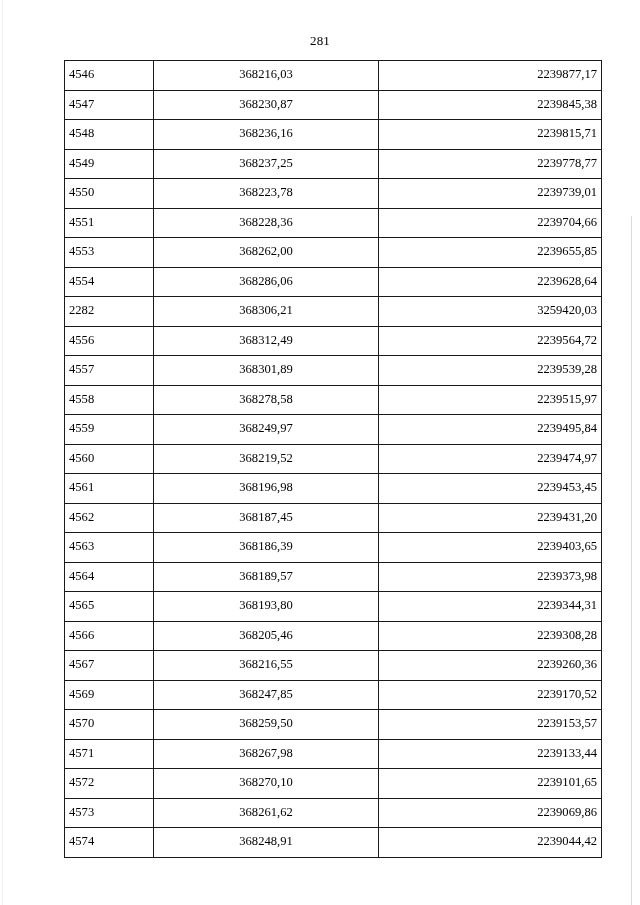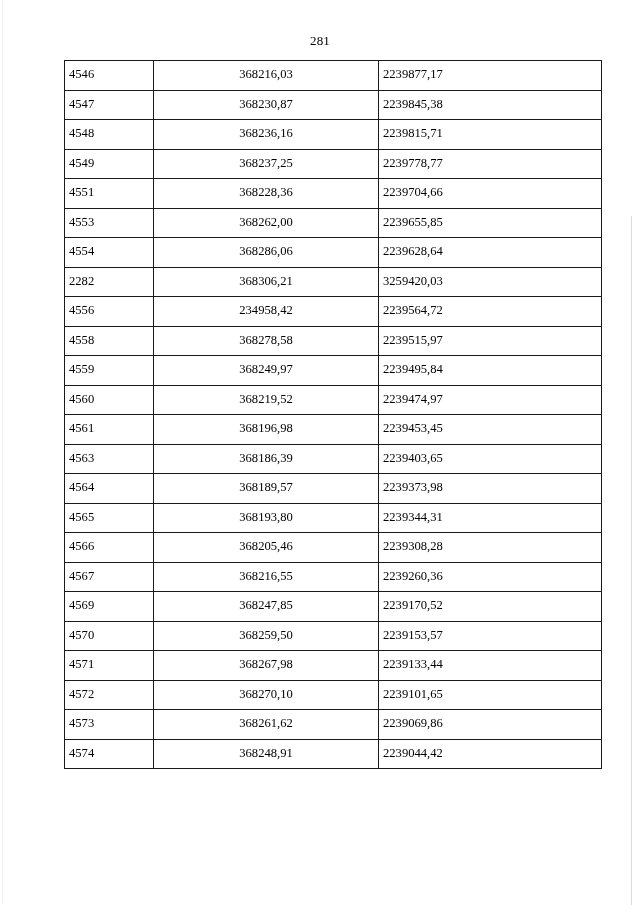--- a/index.html
+++ b/index.html
@@ -52,21 +52,21 @@
   td.col-id {
     width: 80px;
     text-align: left;
   }
   td.col-x {
     width: 216px;
     text-align: center;
   }
   td.col-y {
     width: 214px;
-    text-align: left;
+    text-align: right;
   }
   
   .scan-edge {
     position: absolute;
     top: 216px;
     right: 8px;
     width: 1px;
     height: 690px;
     background: #d9d9d9;
   }
@@ -106,20 +106,25 @@
             <td class="col-id">4548</td>
             <td class="col-x">368236,16</td>
             <td class="col-y">2239815,71</td>
           </tr>
           <tr>
             <td class="col-id">4549</td>
             <td class="col-x">368237,25</td>
             <td class="col-y">2239778,77</td>
           </tr>
           <tr>
+            <td class="col-id">4550</td>
+            <td class="col-x">368223,78</td>
+            <td class="col-y">2239739,01</td>
+          </tr>
+          <tr>
             <td class="col-id">4551</td>
             <td class="col-x">368228,36</td>
             <td class="col-y">2239704,66</td>
           </tr>
           <tr>
             <td class="col-id">4553</td>
             <td class="col-x">368262,00</td>
             <td class="col-y">2239655,85</td>
           </tr>
           <tr>
@@ -127,22 +132,27 @@
             <td class="col-x">368286,06</td>
             <td class="col-y">2239628,64</td>
           </tr>
           <tr>
             <td class="col-id">2282</td>
             <td class="col-x">368306,21</td>
             <td class="col-y">3259420,03</td>
           </tr>
           <tr>
             <td class="col-id">4556</td>
-            <td class="col-x">234958,42</td>
+            <td class="col-x">368312,49</td>
             <td class="col-y">2239564,72</td>
+          </tr>
+          <tr>
+            <td class="col-id">4557</td>
+            <td class="col-x">368301,89</td>
+            <td class="col-y">2239539,28</td>
           </tr>
           <tr>
             <td class="col-id">4558</td>
             <td class="col-x">368278,58</td>
             <td class="col-y">2239515,97</td>
           </tr>
           <tr>
             <td class="col-id">4559</td>
             <td class="col-x">368249,97</td>
             <td class="col-y">2239495,84</td>
@@ -151,20 +161,25 @@
             <td class="col-id">4560</td>
             <td class="col-x">368219,52</td>
             <td class="col-y">2239474,97</td>
           </tr>
           <tr>
             <td class="col-id">4561</td>
             <td class="col-x">368196,98</td>
             <td class="col-y">2239453,45</td>
           </tr>
           <tr>
+            <td class="col-id">4562</td>
+            <td class="col-x">368187,45</td>
+            <td class="col-y">2239431,20</td>
+          </tr>
+          <tr>
             <td class="col-id">4563</td>
             <td class="col-x">368186,39</td>
             <td class="col-y">2239403,65</td>
           </tr>
           <tr>
             <td class="col-id">4564</td>
             <td class="col-x">368189,57</td>
             <td class="col-y">2239373,98</td>
           </tr>
           <tr>

